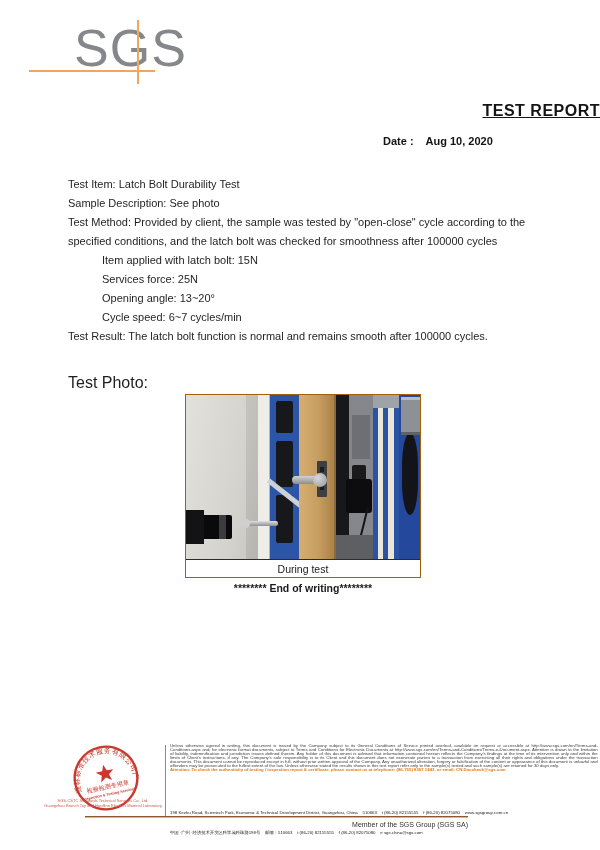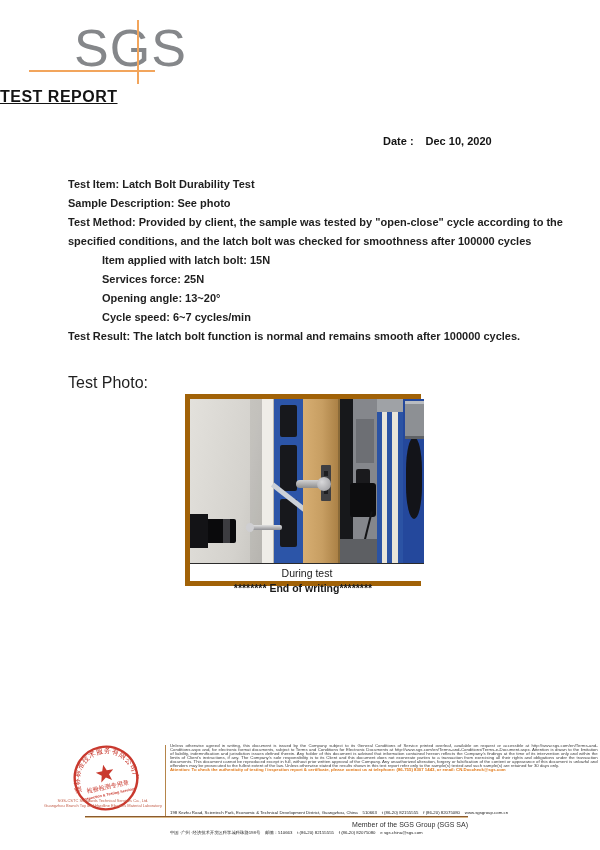--- a/index.html
+++ b/index.html
@@ -7,32 +7,32 @@
   body { font-family:"Liberation Sans","DejaVu Sans",sans-serif; color:#202020; position:relative; overflow:hidden; }
   .page { position:absolute; inset:0; background:#ffffff; }
 
   
   .logo { position:absolute; left:0; top:0; width:200px; height:100px; }
   .logo-text { position:absolute; left:34px; top:18px; font-size:52px; font-weight:normal; color:#85878a; letter-spacing:1px; font-family:"Liberation Sans",sans-serif;margin-left:40px; }
   .logo-hline { position:absolute; left:29px; top:70px; width:126px; height:2px; background:#f2a55c; }
   .logo-vline { position:absolute; left:137px; top:20px; width:2px; height:64px; background:#f2a55c; }
 
   
-  .title { position:absolute; left:0; top:88px; width:600px; text-align:left; font-size:16px; font-weight:bold; color:#141414; text-decoration:underline; letter-spacing:0.5px; }
+  .title { position:absolute; left:0; top:102px; width:600px; text-align:right; font-size:16px; font-weight:bold; color:#141414; text-decoration:underline; letter-spacing:0.5px; }
   .date-row { position:absolute; left:383px; top:135px; font-size:11px; font-weight:bold; color:#141414; }
   .date-row .date-val { margin-left:12px; }
 
   
   .body-block { position:absolute; left:68px; top:175px; width:470px; font-size:11px; line-height:19px; color:#1f1f1f; }
-  .body-line { white-space:nowrap;font-weight:bold; }
+  .body-line { white-space:nowrap; }
   .body-line.indent { padding-left:34px; }
   .photo-label { position:absolute; left:68px; top:374px; font-size:16px; color:#1f1f1f; }
 
   
-  .photo-frame { position:absolute; left:185px; top:394px; width:236px; border:5px solid #a16207; background:#fff; }
+  .photo-frame { position:absolute; left:185px; top:394px; width:236px; border:1px solid #a16207; background:#fff; }
   .photo-scene { position:relative; width:234px; height:164px; background:#26272b; overflow:hidden; }
   .photo-scene div { position:absolute; }
   .ph-wall { left:0; top:0; width:72px; height:164px; background:linear-gradient(100deg,#e3e1dc 0%,#d4d2cd 70%,#c6c4bf 100%); }
   .ph-wallshadow { left:60px; top:0; width:12px; height:164px; background:rgba(0,0,0,0.08); }
   .ph-strip { left:72px; top:0; width:12px; height:164px; background:#efede8; border-right:1px solid #b9b7b2; }
   .ph-colA { left:84px; top:0; width:29px; height:164px; background:#2c55a8; }
   .ph-slot1 { left:90px; top:6px;  width:17px; height:32px; background:#17181c; border-radius:2px; }
   .ph-slot2 { left:90px; top:46px; width:17px; height:46px; background:#17181c; border-radius:2px; }
   .ph-slot3 { left:90px; top:100px;width:17px; height:48px; background:#17181c; border-radius:2px; }
   .ph-brace { left:78px; top:96px; width:42px; height:5px; background:#ccd1d8; transform:rotate(38deg); }
@@ -81,21 +81,21 @@
 <div class="page">
 
   <div class="logo">
     <div class="logo-text">SGS</div>
     <div class="logo-hline"></div>
     <div class="logo-vline"></div>
   </div>
 
   <div class="title">TEST REPORT</div>
   <div class="date-row">
-    <span>Date :</span><span class="date-val">Dec 10, 2020</span>
+    <span>Date :</span><span class="date-val">Aug 10, 2020</span>
   </div>
 
   <div class="body-block">
     <div class="body-line">Test Item: Latch Bolt Durability Test</div>
     <div class="body-line">Sample Description: See photo</div>
     <div class="body-line">Test Method: Provided by client, the sample was tested by "open-close" cycle according to the</div>
     <div class="body-line">specified conditions, and the latch bolt was checked for smoothness after 100000 cycles</div>
     <div class="body-line indent">Item applied with latch bolt: 15N</div>
     <div class="body-line indent">Services force: 25N</div>
     <div class="body-line indent">Opening angle: 13~20°</div>

